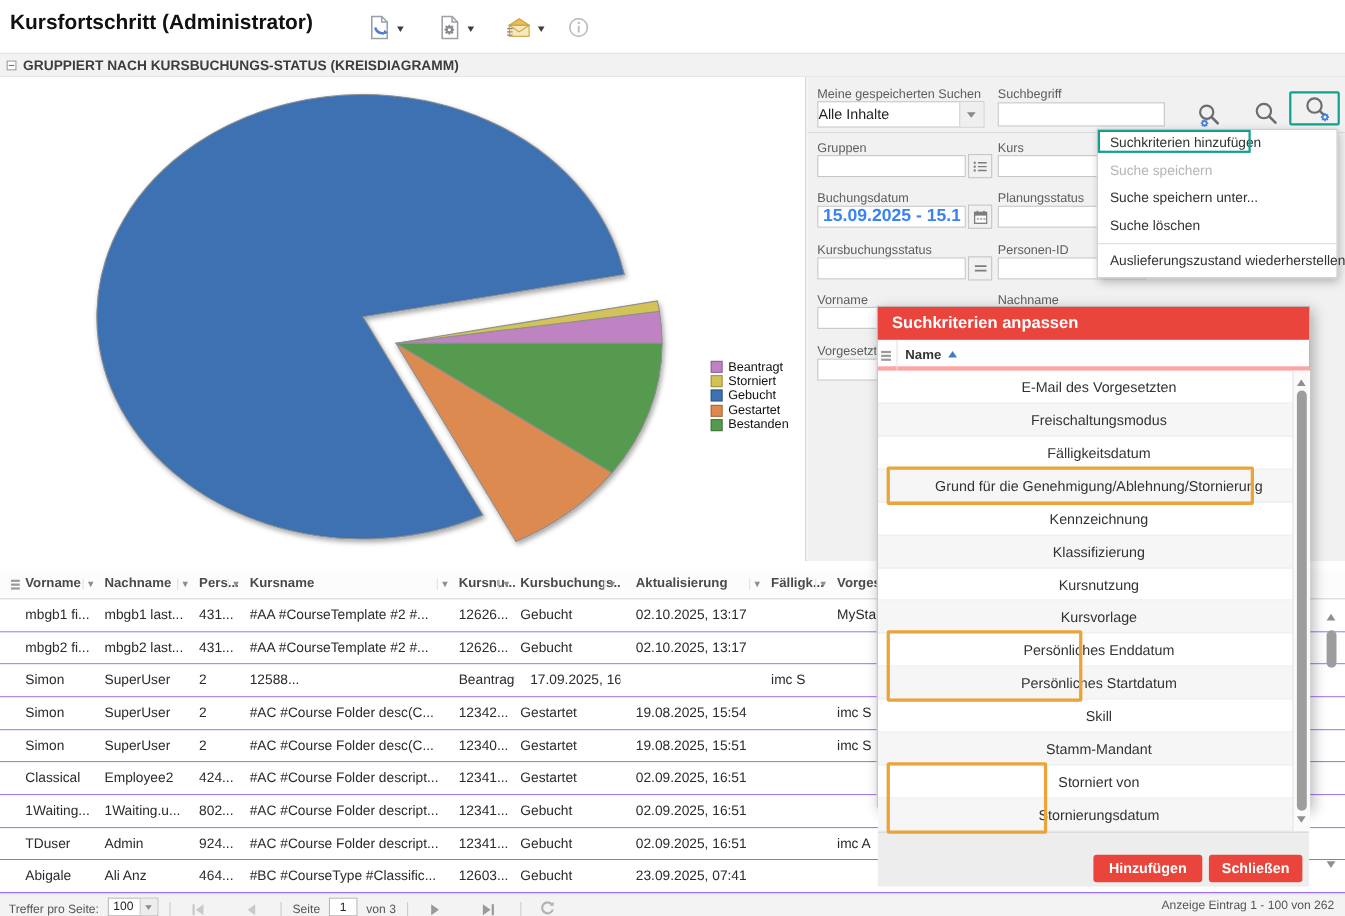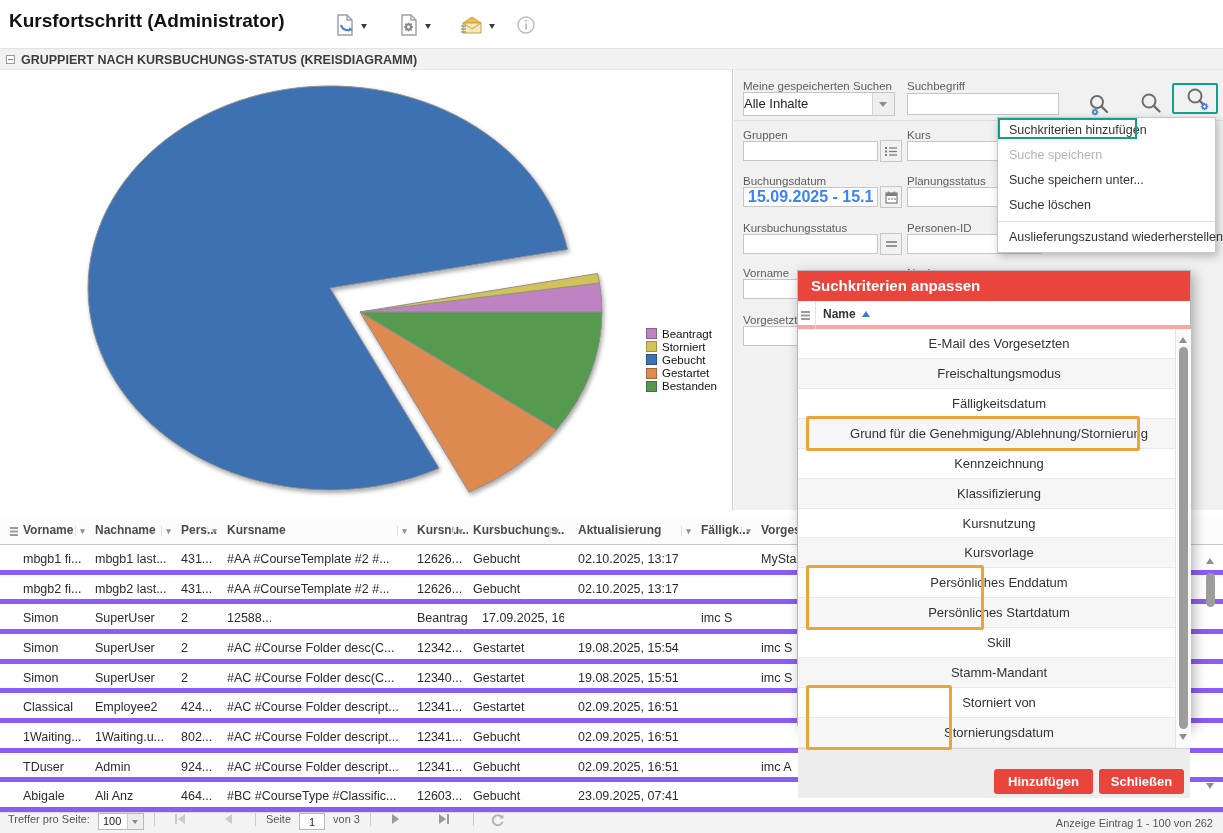--- a/index.html
+++ b/index.html
@@ -46,21 +46,21 @@
   .teal-frame { position:absolute; left:0; top:0; width:139px; height:21px; border:2px solid #10a08c; pointer-events:none; }
 
   
   .menu { position:absolute; left:997px; top:117px; width:219px; background:#fff; border:1px solid #c7c7c7;
     box-shadow:2px 3px 8px rgba(0,0,0,.25); z-index:50; padding-bottom:2px; }
   .menu-item { position:relative; height:25px; line-height:25px; padding-left:11px; font-size:12.5px; color:#333; white-space:nowrap; }
   .menu-item.disabled { color:#b5b5b5; }
   .menu-sep { height:1px; background:#ddd; margin:3px 0; }
 
   
-  .modal { position:absolute; left:797px; top:270px; width:394px; height:456px; background:#fff; border:1px solid #b9b9b9;
+  .modal { position:absolute; left:797px; top:278px; width:394px; height:456px; background:#fff; border:1px solid #b9b9b9;
     box-shadow:3px 4px 12px rgba(0,0,0,.3); z-index:60; }
   .modal-header { position:absolute; left:0; top:0; width:100%; height:30px; background:#e9453c; }
   .modal-title { font-size:15px; font-weight:bold; color:#fff; line-height:30px; padding-left:13px; }
   .list-header { position:absolute; left:0; top:30px; width:100%; height:28px; background:#fff; border-bottom:4px solid #fca5a5; }
   .gutter { position:absolute; left:0; top:0; width:18px; height:28px; border-right:1px solid #e3e3e3; }
   .name-hdr { position:absolute; left:25px; top:6px; font-size:12px; font-weight:bold; color:#333; }
   .sort-up { display:inline-block; width:0; height:0; border:4.5px solid transparent; border-bottom:6px solid #3e7dc2;
     margin-left:6px; position:relative; top:-1px; }
   .crit-list { position:absolute; left:0; top:58px; width:377px; height:419px; overflow:hidden;text-align:center; }
   .crit-row { height:29.93px; line-height:29.93px; padding-left:25px; font-size:13px; color:#333; border-bottom:1px solid #e9e9e9;
@@ -76,29 +76,29 @@
   .thumb { position:absolute; left:3px; width:9px; background:#9d9d9d; border-radius:5px; }
 
   
   .table-area { position:absolute; left:0; top:517px; width:1223px; height:295px; overflow:hidden; background:#fff; }
   .thead { display:grid; grid-template-columns:18px 72px 86px 46px 190px 56px 96px 132px 60px 1fr;
     height:28px; background:#fcfcfc; border-bottom:1px solid #c8c8c8; }
   .th { position:relative; font-size:12px; font-weight:bold; color:#4a4a4a; line-height:27px; padding-left:5px; white-space:nowrap; overflow:hidden; }
   .th .flt { position:absolute; right:1px; top:9px; width:14px; text-align:center; color:#8f8f8f; font-size:9px; line-height:10px;
     border-left:1px solid #e0e0e0; }
   .trow { display:grid; grid-template-columns:18px 72px 86px 46px 190px 56px 96px 132px 60px 1fr;
-    height:29.66px; border-bottom:5px solid #8b5cf6; background:#fff; }
+    height:29.66px; border-bottom:1px solid #8b5cf6; background:#fff; }
   .tcell { font-size:12.5px; color:#2b2b2b; line-height:29px; padding-left:5px; white-space:nowrap; overflow:hidden; }
   .tcell.c7, .th.c7 { padding-left:14px; }
   .hmb { width:11px; height:2px; background:#9a9a9a; box-shadow:0 4px 0 #9a9a9a, 0 8px 0 #9a9a9a; margin:9px 0 0 4px; }
   .hmb.small { width:10px; margin:10px 0 0 5px; box-shadow:0 3.5px 0 #9a9a9a, 0 7px 0 #9a9a9a; height:1.5px; }
 
   
   .footer-bar { position:absolute; left:0; top:812px; width:1223px; height:21px; background:#f3f3f3; border-top:1px solid #d9d9d9;
-    display:flex; align-items:flex-start; font-size:11px; color:#555; }
+    display:flex; align-items:flex-end; font-size:11px; color:#555; }
   .vline { width:1px; height:13px; background:#ccc; margin:0 10px; }
   .mini-combo { display:flex; border:1px solid #b9b9b9; background:#fff; height:17px; margin-left:8px; }
   .mini-combo .v { width:28px; font-size:11px; line-height:15px; padding-left:4px; color:#222; }
   .mini-combo .d { width:16px; border-left:1px solid #ccc; background:#ededed; position:relative; }
   .mini-combo .d::after { content:""; position:absolute; left:4px; top:6px; border:3.5px solid transparent; border-top:4.5px solid #8a8a8a; }
   .pg-ic { display:flex; align-items:center; }
   .page-input { width:26px; height:17px; border:1px solid #b9b9b9; text-align:center; font-size:11px; color:#222;
     font-family:"Liberation Sans",sans-serif; }
   .foot-right { position:absolute; right:10px; top:4px; font-size:11px; color:#555; }
 

